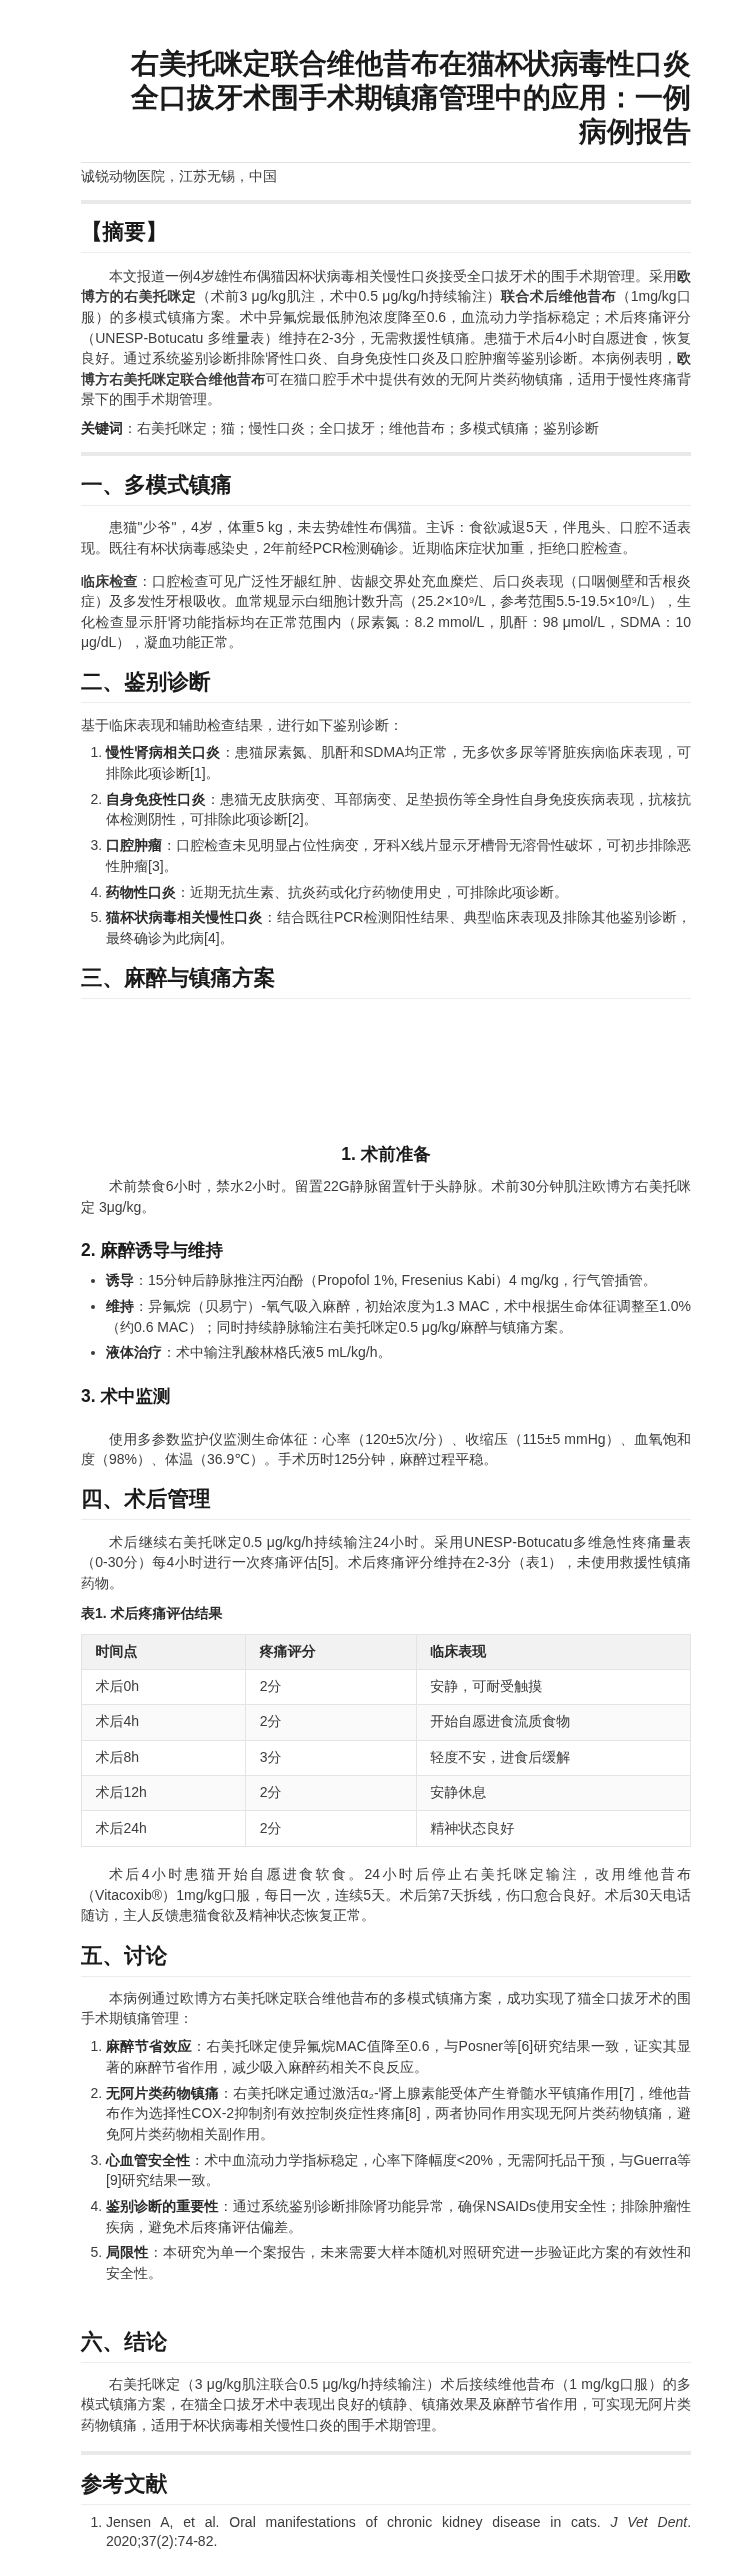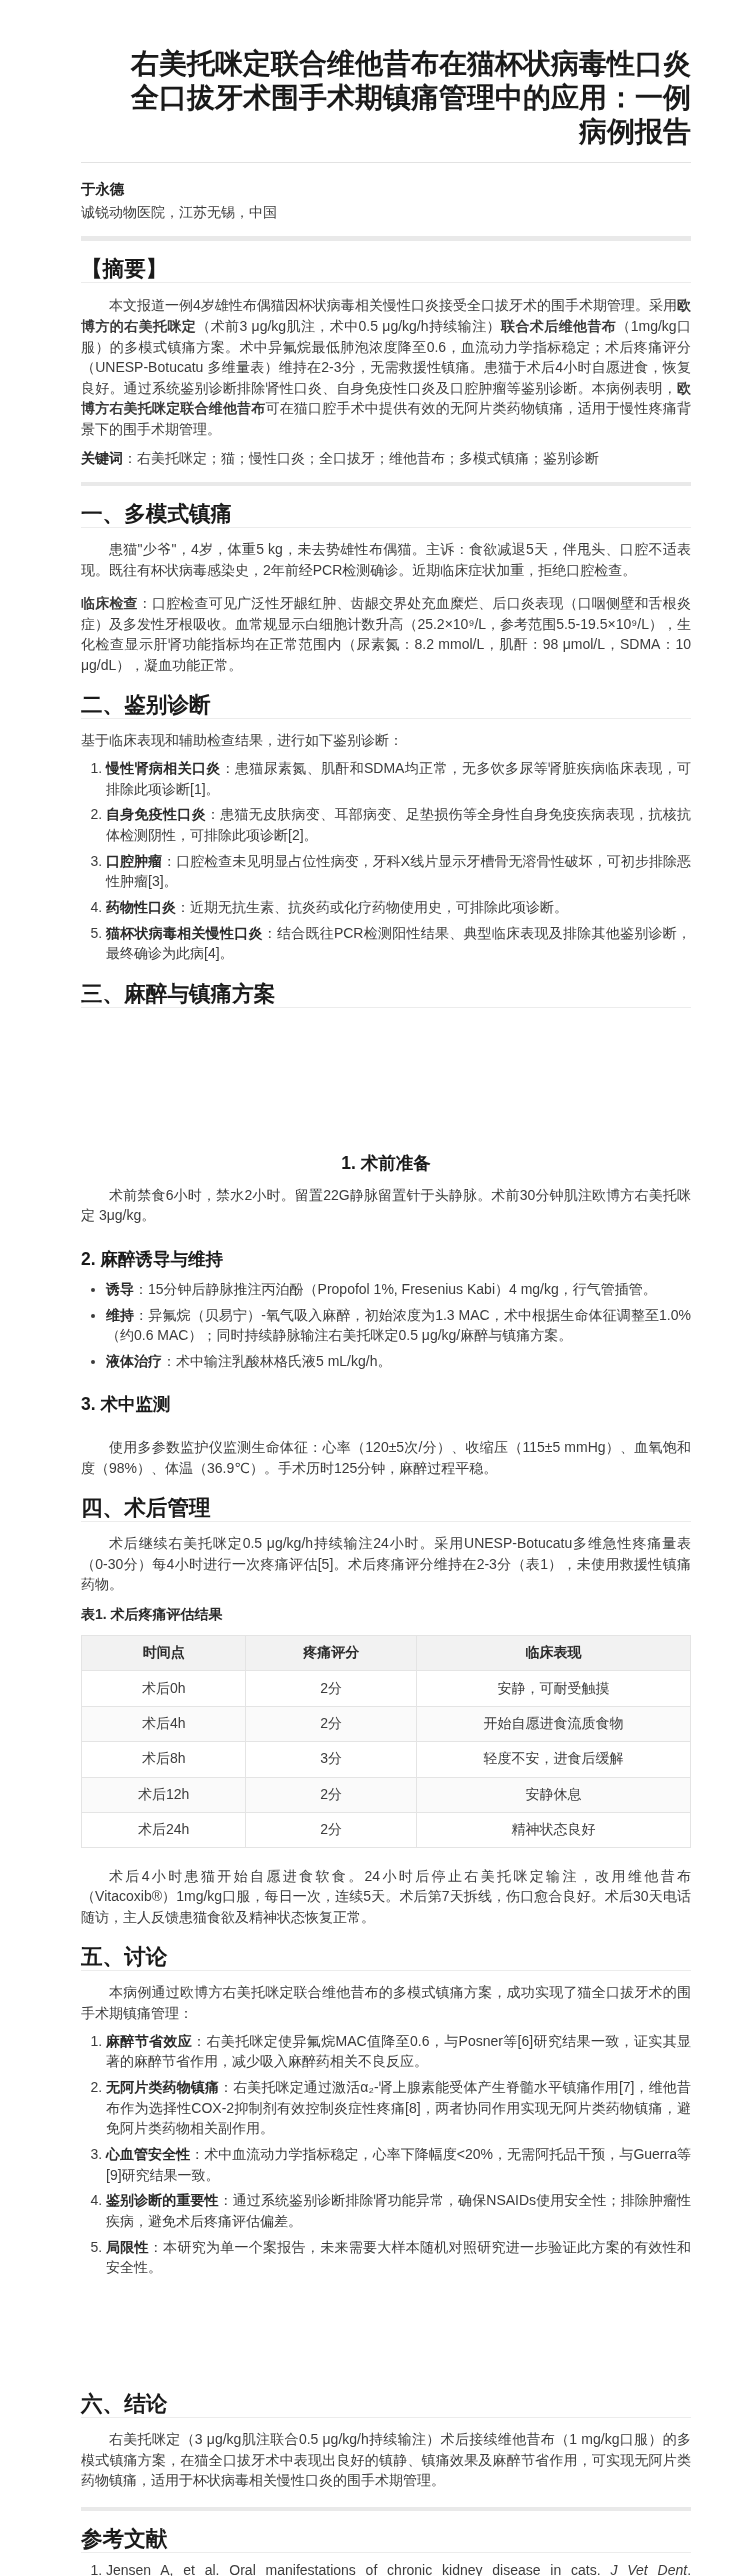--- a/index.html
+++ b/index.html
@@ -3,56 +3,55 @@
 <meta charset="utf-8">
 <style>
   html,body{margin:0;padding:0;background:#ffffff;}
   body{font-family:"Liberation Sans","DejaVu Sans",sans-serif;color:#3c3c3c;}
   .page{width:750px;box-sizing:border-box;padding:47px 59px 26px 81px;background:#fff;}
   .title{font-size:28px;line-height:1.22;font-weight:700;color:#1a1a1a;margin:0;padding-bottom:12.4px;border-bottom:0.5px solid #e2e2e2;}
   .title span{display:block;text-align:right;}
   .author{font-size:14.4px;font-weight:700;color:#222;margin:17.5px 0 0;}
   .affil{font-size:14px;line-height:20.6px;margin:3.1px 0 0;}
   hr.bar{border:none;height:4.1px;background:#e9e9e9;margin:13.4px 0 0;}
-  h2.sec{font-size:21.6px;line-height:27px;font-weight:700;color:#1a1a1a;margin:14.4px 0 0;padding-bottom:0;border-bottom:1.5px solid #ececec;}
+  h2.sec{font-size:21.6px;line-height:27px;font-weight:700;color:#1a1a1a;margin:14.4px 0 0;padding-bottom:7px;border-bottom:1.5px solid #ececec;}
   h2.mt30{margin-top:15.5px;}
-  h2.conc{margin-top:112px;}
+  h2.conc{margin-top:44px;}
   h3.sub{font-size:17.5px;line-height:23px;font-weight:700;color:#1a1a1a;margin:21.6px 0 0;}
   h3.first{margin-top:0;text-align:center;}
   p.body{font-size:14px;line-height:20.6px;margin:11.3px 0 0;text-align:justify;}
   p.ind{text-indent:2em;}
   p.mt24{margin-top:12.4px;}
   p.mt34{margin-top:17.5px;}
   .b{font-weight:700;color:#2b2b2b;}
   ol.list,ul.list{font-size:14px;line-height:20.6px;margin:7.2px 0 0;padding-left:25px;}
   ul.list{margin-top:8.2px;}
   ol.list li,ul.list li{margin-bottom:5.2px;text-align:justify;}
   .caption{font-size:14px;line-height:17.5px;font-weight:700;color:#2b2b2b;margin:11.3px 0 0;}
   table.pain{border-collapse:collapse;width:100%;margin-top:11.3px;font-size:14px;}
-  table.pain th,table.pain td{border:0.5px solid #e4e4e4;padding:8.2px 13.4px;text-align:center;height:17px;box-sizing:content-box;font-weight:400;color:#3c3c3c;}
+  table.pain th,table.pain td{border:0.5px solid #e4e4e4;padding:8.2px 13.4px;text-align:left;height:17px;box-sizing:content-box;font-weight:400;color:#3c3c3c;}
   table.pain thead th{background:#f2f2f2;font-weight:700;color:#2b2b2b;}
   table.pain tbody tr:nth-child(even){background:#fafafa;}
   col.c1{width:27%;}col.c2{width:28%;}col.c3{width:45%;}
   .spacer{height:144px;}
   ol.refs{font-size:14px;line-height:19px;margin:8.2px 0 0;padding-left:25px;}
   ol.refs li{margin-bottom:4.1px;text-align:justify;}
   ol.refs i{font-style:italic;}
 </style>
 </head>
 <body>
 
 <div class="page">
 
   <h1 class="title">
     <span>右美托咪定联合维他昔布在猫杯状病毒性口炎</span>
     <span>全口拔牙术围手术期镇痛管理中的应用：一例</span>
     <span>病例报告</span>
   </h1>
 
-  <p class="author">于永德</p>
   <p class="affil">诚锐动物医院，江苏无锡，中国</p>
 
   <hr class="bar">
 
   <h2 class="sec">【摘要】</h2>
   <p class="body ind mt24"><span>本文报道一例4岁雄性布偶猫因杯状病毒相关慢性口炎接受全口拔牙术的围手术期管理。采用</span><span style="font-weight: 700;">欧博方的右美托咪定</span><span>（术前3 μg/kg肌注，术中0.5 μg/kg/h持续输注）</span><span style="font-weight: 700;">联合术后维他昔布</span><span>（1mg/kg口服）的多模式镇痛方案。术中异氟烷最低肺泡浓度降至0.6，血流动力学指标稳定；术后疼痛评分（UNESP-Botucatu 多维量表）维持在2-3分，无需救援性镇痛。患猫于术后4小时自愿进食，恢复良好。通过系统鉴别诊断排除肾性口炎、自身免疫性口炎及口腔肿瘤等鉴别诊断。本病例表明，</span><span style="font-weight: 700;">欧博方右美托咪定联合维他昔布</span><span>可在猫口腔手术中提供有效的无阿片类药物镇痛，适用于慢性疼痛背景下的围手术期管理。</span></p>
   <p class="body" style="margin-top:8.2px;">
     <span class="b">关键词</span><span>：右美托咪定；猫；慢性口炎；全口拔牙；维他昔布；多模式镇痛；鉴别诊断</span>
   </p>
 

